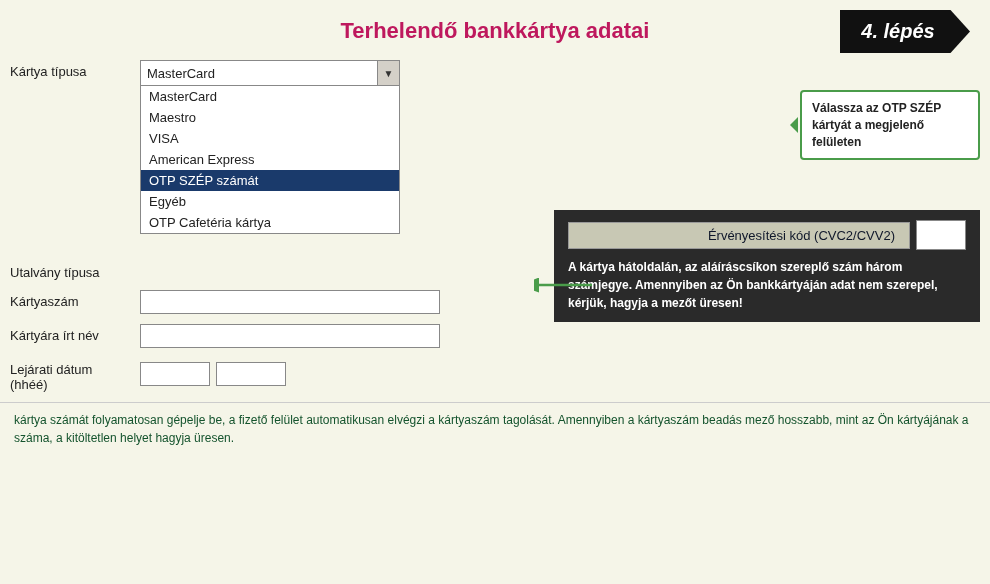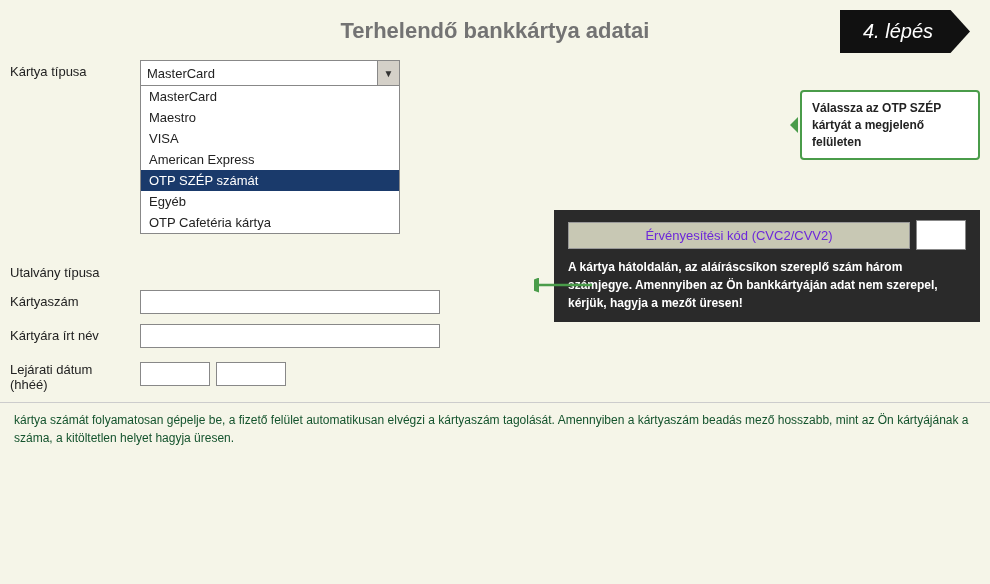--- a/index.html
+++ b/index.html
@@ -25,32 +25,32 @@
       display: flex;
       align-items: center;
       justify-content: center;
       padding: 18px 20px 10px 20px;
       position: relative;
     }
 
     .page-title {
       font-size: 22px;
       font-weight: bold;
-      color: #737373;
+      color: #be185d;
       text-align: center;
     }
 
     .step-badge {
       position: absolute;
       right: 20px;
       top: 10px;
       background: #111;
       color: #fff;
       font-style: italic;
-      font-weight: normal;
+      font-weight: bold;
       font-size: 20px;
       padding: 10px 30px 10px 16px;
       clip-path: polygon(0 0, 85% 0, 100% 50%, 85% 100%, 0 100%);
       min-width: 130px;
       text-align: center;
     }
 
     
     .main-area {
       display: flex;
@@ -217,26 +217,26 @@
     }
 
     .cvv-row {
       display: flex;
       align-items: center;
       margin-bottom: 8px;
     }
 
     .cvv-label-box {
       background: #c8c8b4;
-      color: #6d28d9;
+      color: #0f172a;
       padding: 5px 14px;
       font-size: 13px;
       border: 1px solid #999;
       flex: 1;
-      text-align: center;
+      text-align: right;
     }
 
     .cvv-input {
       border: 1px solid #888;
       background: #fff;
       height: 30px;
       width: 50px;
       padding: 2px 4px;
     }
 

